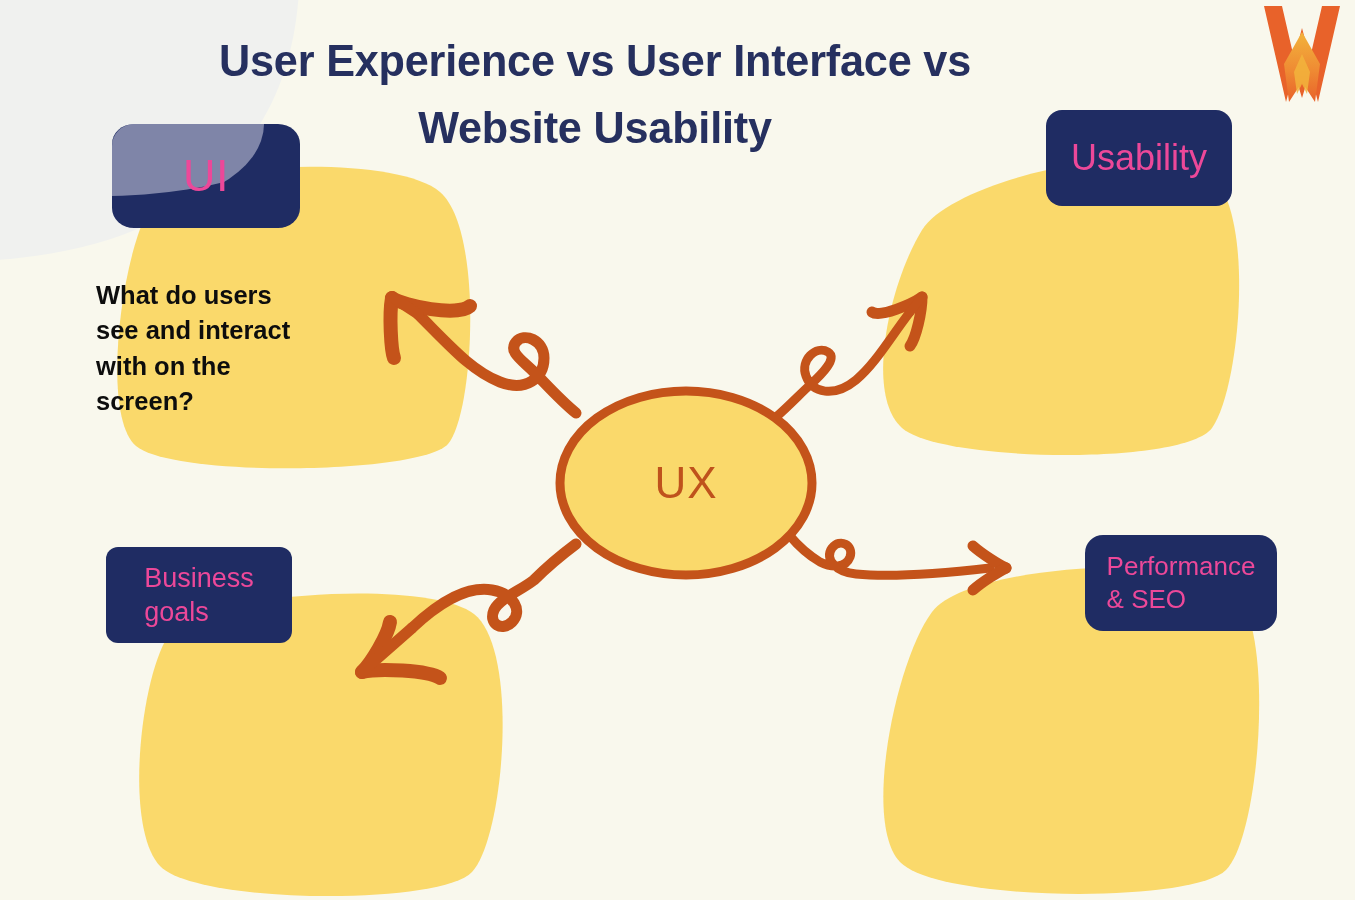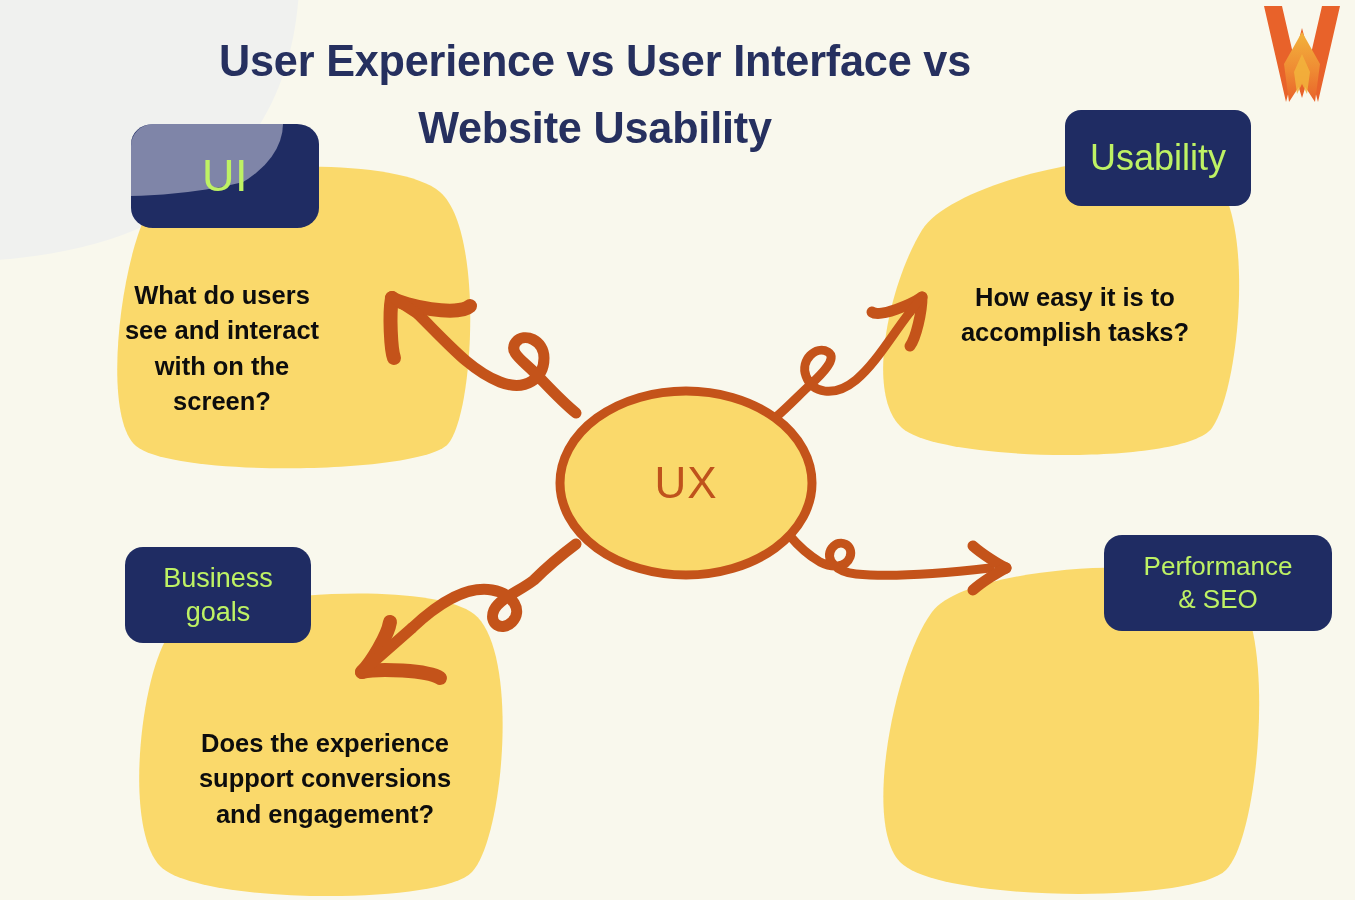--- a/index.html
+++ b/index.html
@@ -48,30 +48,28 @@
     width: 88px;
     height: 104px;
     z-index: 7;
   }
   
   .blob { position: absolute; z-index: 2; }
   
   .badge {
     position: absolute;
     background: #1f2c63;
-    color: #bef264;
+    color: #ec4899;
     display: flex;
     align-items: center;
     justify-content: center;
-    text-align: center;
     font-family: "Liberation Sans", sans-serif;
     font-weight: normal;
     z-index: 5;
     box-sizing: border-box;
-    margin-left: 19px;
   }
   .badge-ui {
     left: 112px; top: 124px;
     width: 188px; height: 104px;
     border-radius: 22px / 20px;
     font-size: 45px;
     letter-spacing: 0.5px;
   }
   .badge-ui::before {
     content: "";
@@ -84,38 +82,37 @@
   }
   .badge-usability {
     left: 1046px; top: 110px;
     width: 186px; height: 96px;
     border-radius: 16px;
     font-size: 36px;
   }
   .badge-business {
     left: 106px; top: 547px;
     width: 186px; height: 96px;
-    border-radius: 18px;
+    border-radius: 12px;
     font-size: 27px;
     line-height: 1.26;
   }
   .badge-performance {
     left: 1085px; top: 535px;
-    width: 228px; height: 96px;
+    width: 192px; height: 96px;
     border-radius: 18px;
     font-size: 26px;
     line-height: 1.26;
   }
   
   .qtext {
     position: absolute;
     color: #0d0d0d;
     font-family: "Liberation Sans", sans-serif;
     font-weight: bold;
-    text-align: center;
     z-index: 5;
     pointer-events: none;
     white-space: pre-line;
   }
   .q-ui      { left: 96px;  top: 278px; width: 252px; font-size: 25.5px; line-height: 1.39; }
   .q-usab    { left: 930px; top: 280px; width: 290px; font-size: 25.5px; line-height: 1.39; }
   .q-biz     { left: 160px; top: 726px; width: 330px; font-size: 25.5px; line-height: 1.39; }
   .q-perf    { left: 948px; top: 666px; width: 268px; font-size: 25.5px; line-height: 1.39; }
   
   .ux-wrap {
@@ -243,19 +240,14 @@
   </div>
   <div class="badge badge-performance">
     <span style="white-space:pre-line;">Performance
 &amp; SEO</span>
   </div>
 
   <div class="qtext q-ui">What do users
 see and interact
 with on the
 screen?</div>
-  <div class="qtext q-usab">How easy it is to
-accomplish tasks?</div>
-  <div class="qtext q-biz">Does the experience
-support conversions
-and engagement?</div>
 
 </div>
 
 </body></html>

